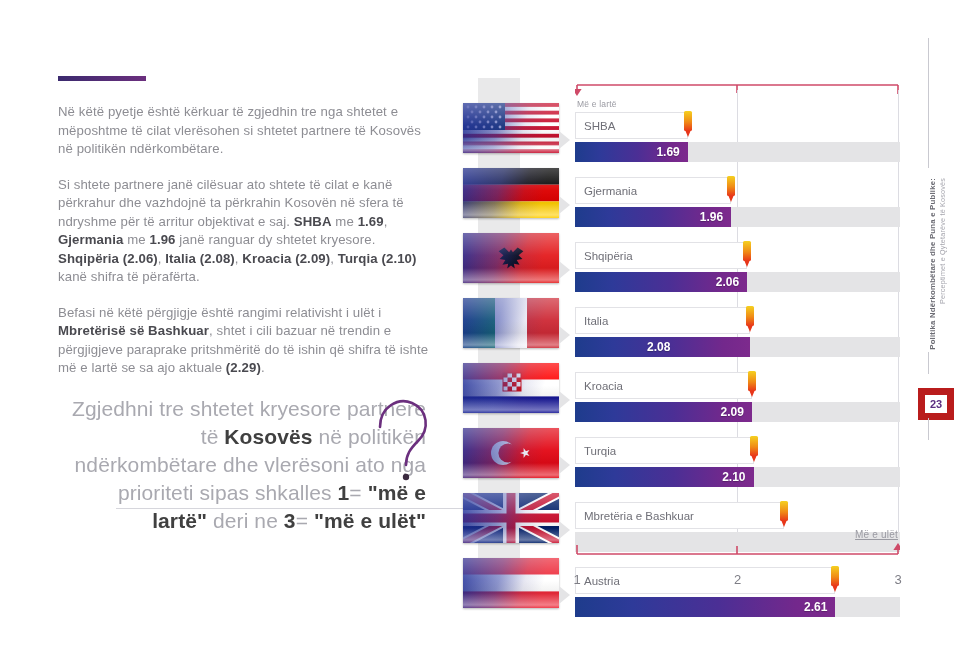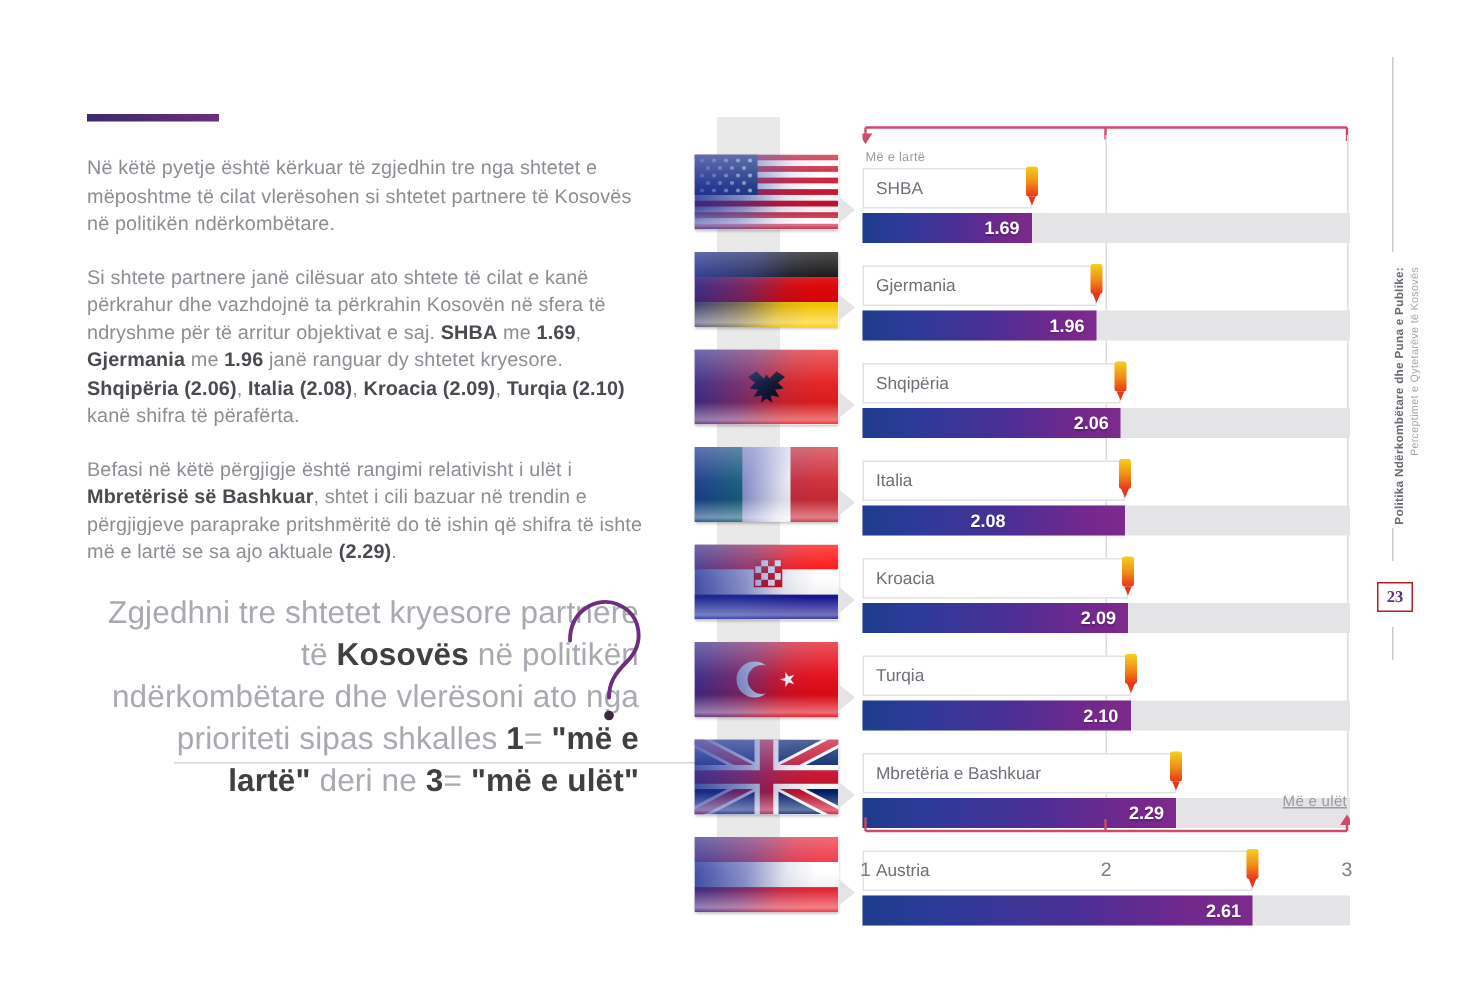--- a/index.html
+++ b/index.html
@@ -147,23 +147,23 @@
   }
   .vtext{
     position:absolute;left:928px;top:178px;
     transform-origin:left top;transform:rotate(-90deg) translate(-100%,0);
     white-space:nowrap;text-align:right;
   }
   .vtext .l1{font-size:7.8px;font-weight:bold;color:#6b6b73;letter-spacing:.2px;display:block;}
   .vtext .l2{font-size:7.2px;color:#a6a6ae;letter-spacing:.2px;display:block;margin-top:1px;}
   .pagenum{
     position:absolute;left:918px;top:388px;
-    width:22px;height:18px;border:1px solid #b91c1c;
+    width:22px;height:18px;border:7px solid #b91c1c;
     display:flex;align-items:center;justify-content:center;
-    font-size:11px;font-weight:bold;color:#5b2d82;background:#fff;font-family:Liberation Serif, serif;
+    font-size:11px;font-weight:bold;color:#5b2d82;background:#fff;
   }
 
   
   .footer-rule{
     position:absolute;left:58px;bottom:26px;width:372px;height:1px;background:#d6d6dc;
   }
 </style>
 </head>
 <body>
 
@@ -471,23 +471,20 @@
             </defs>
             <rect x="1.5" y="1" width="8" height="20" rx="1.6" fill="url(#mg5)"></rect>
             <path d="M3 21 L8 21 L5.5 27 Z" fill="#e8361a"></path>
           </svg>
         </div>
         <div class="row">
           <div class="name-box" style="width: 209.045px;">
             <span>Mbretëria e Bashkuar</span>
           </div>
           <div class="track"></div>
-          <div class="bar" style="width: 209.045px;">
-            <span>2.29</span>
-          </div>
           <svg class="marker" viewBox="0 0 11 30" style="left: 209.045px;">
             <defs>
               <linearGradient id="mg6" x1="0" y1="0" x2="0" y2="1">
                 <stop offset="0%" stop-color="#f5d020"></stop>
                 <stop offset="55%" stop-color="#f08a16"></stop>
                 <stop offset="100%" stop-color="#e8361a"></stop>
               </linearGradient>
             </defs>
             <rect x="1.5" y="1" width="8" height="20" rx="1.6" fill="url(#mg6)"></rect>
             <path d="M3 21 L8 21 L5.5 27 Z" fill="#e8361a"></path>

